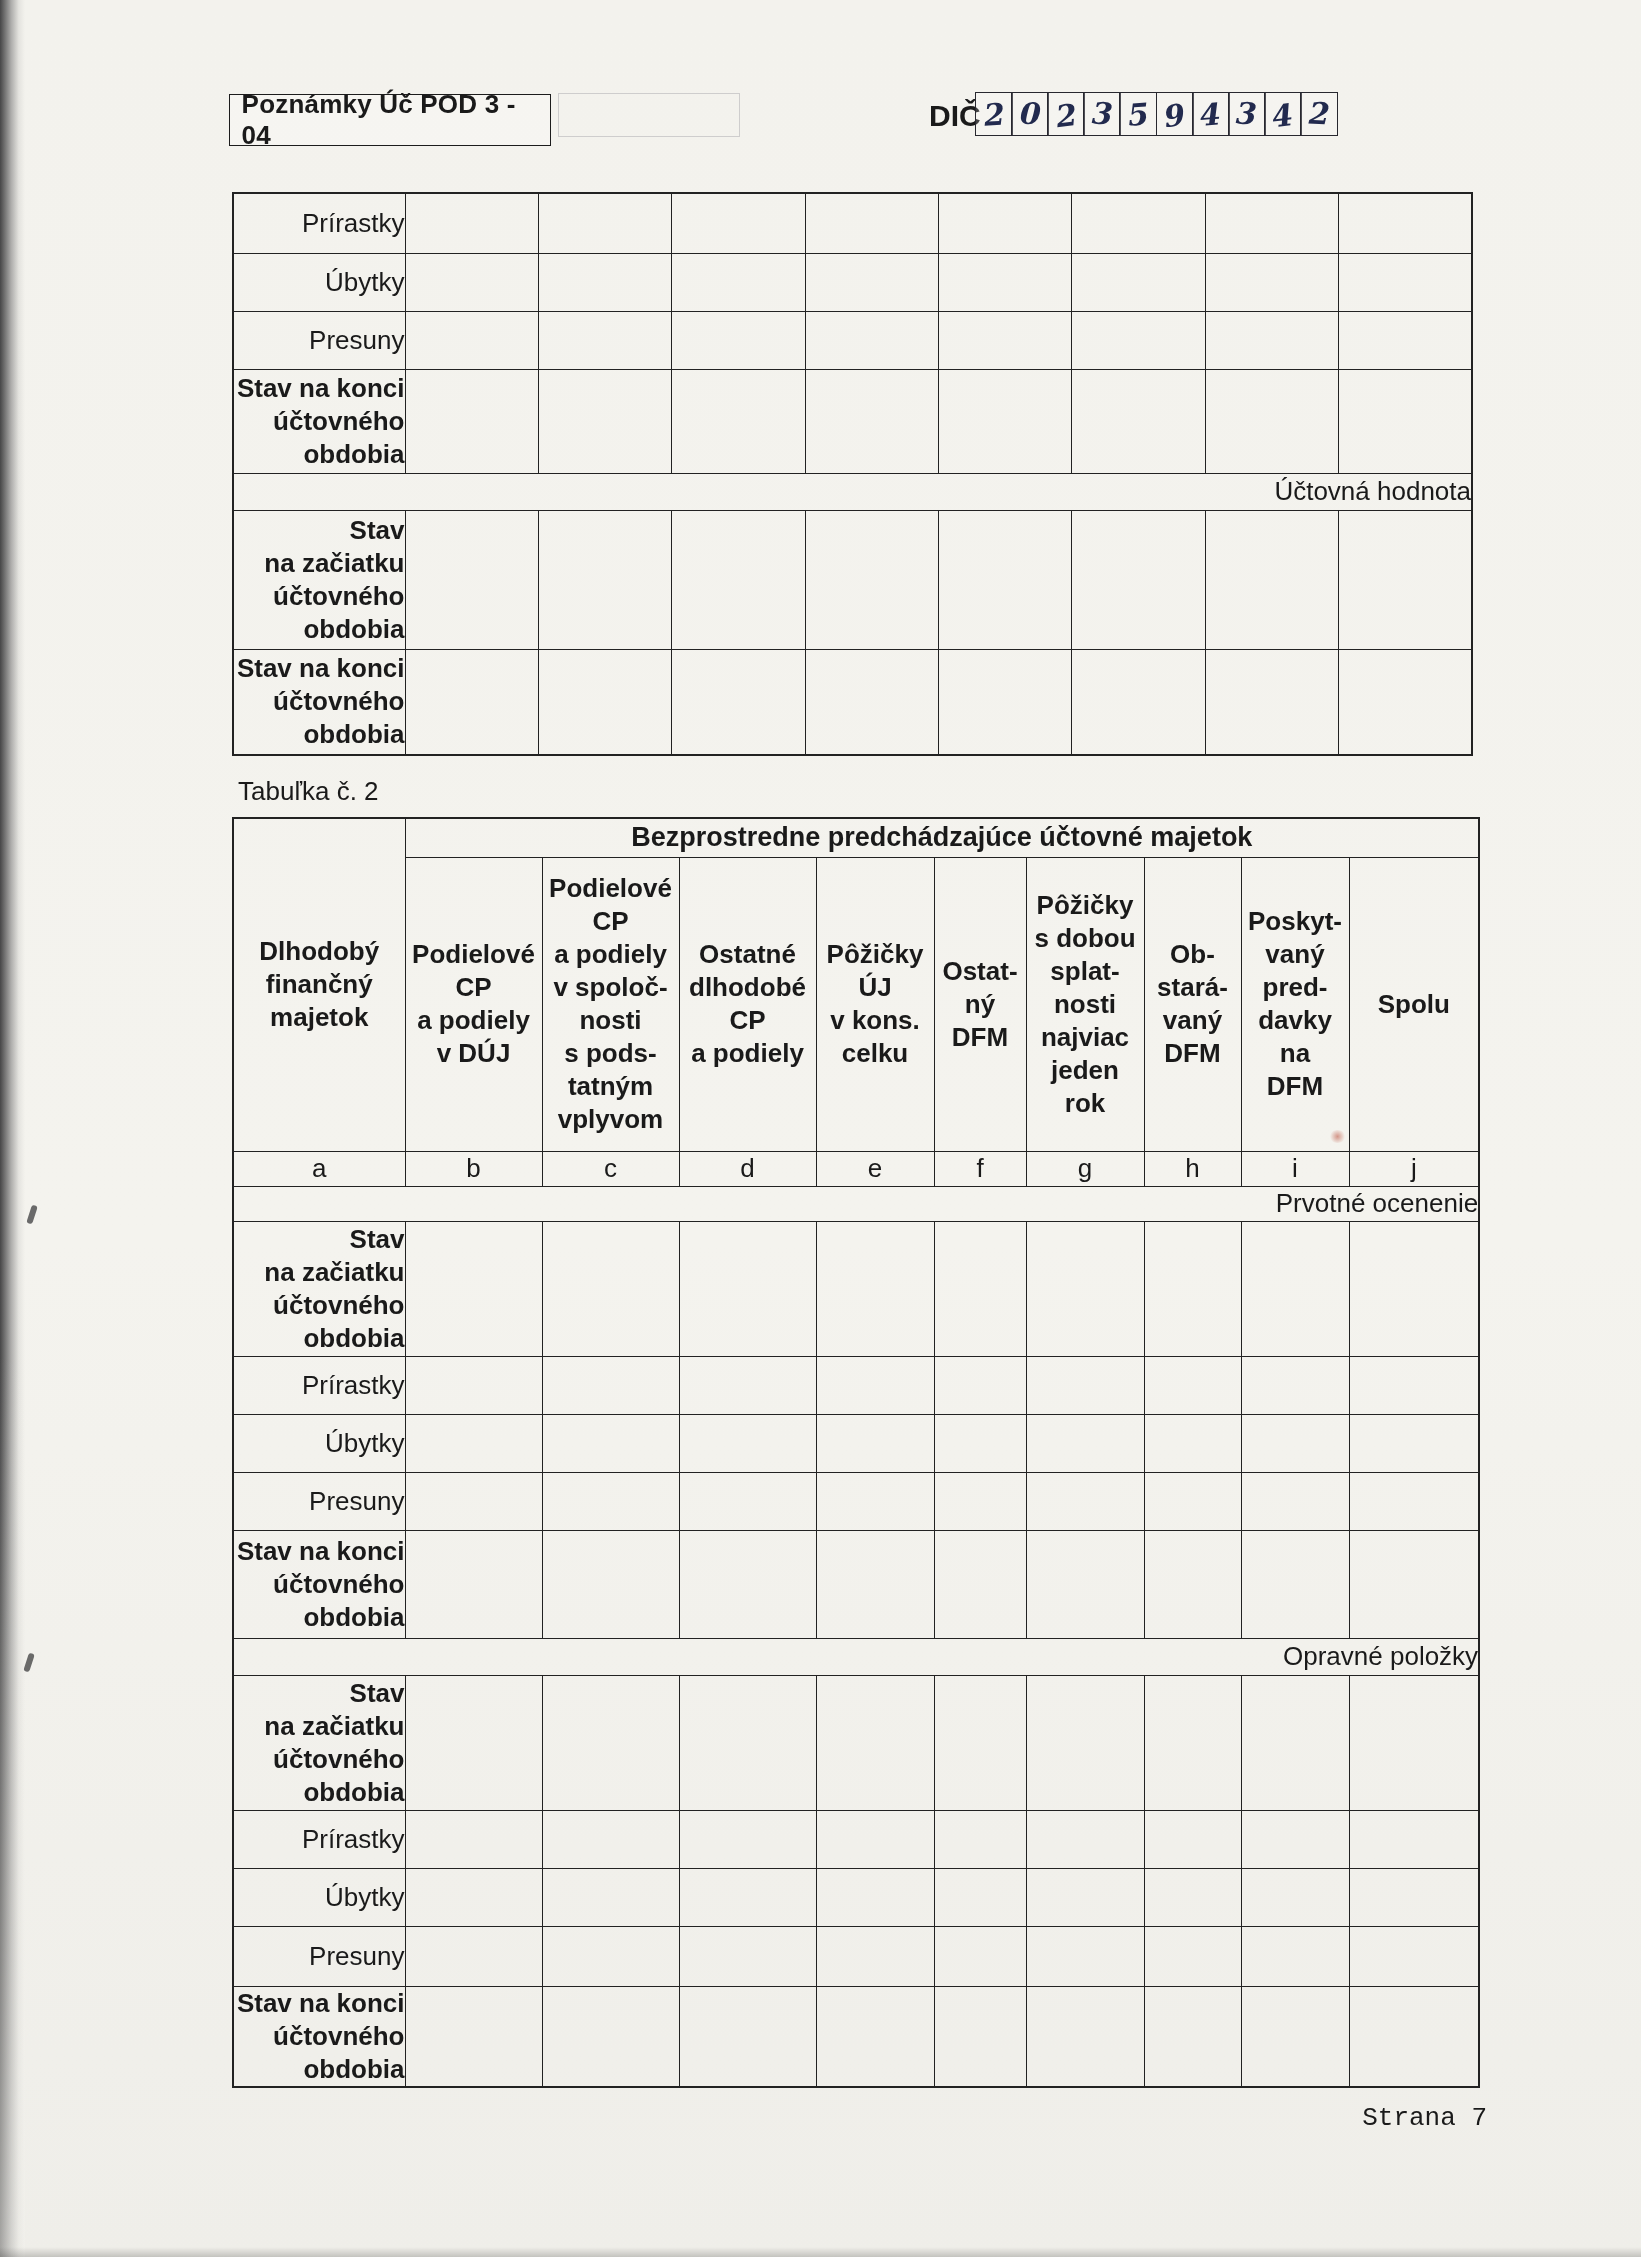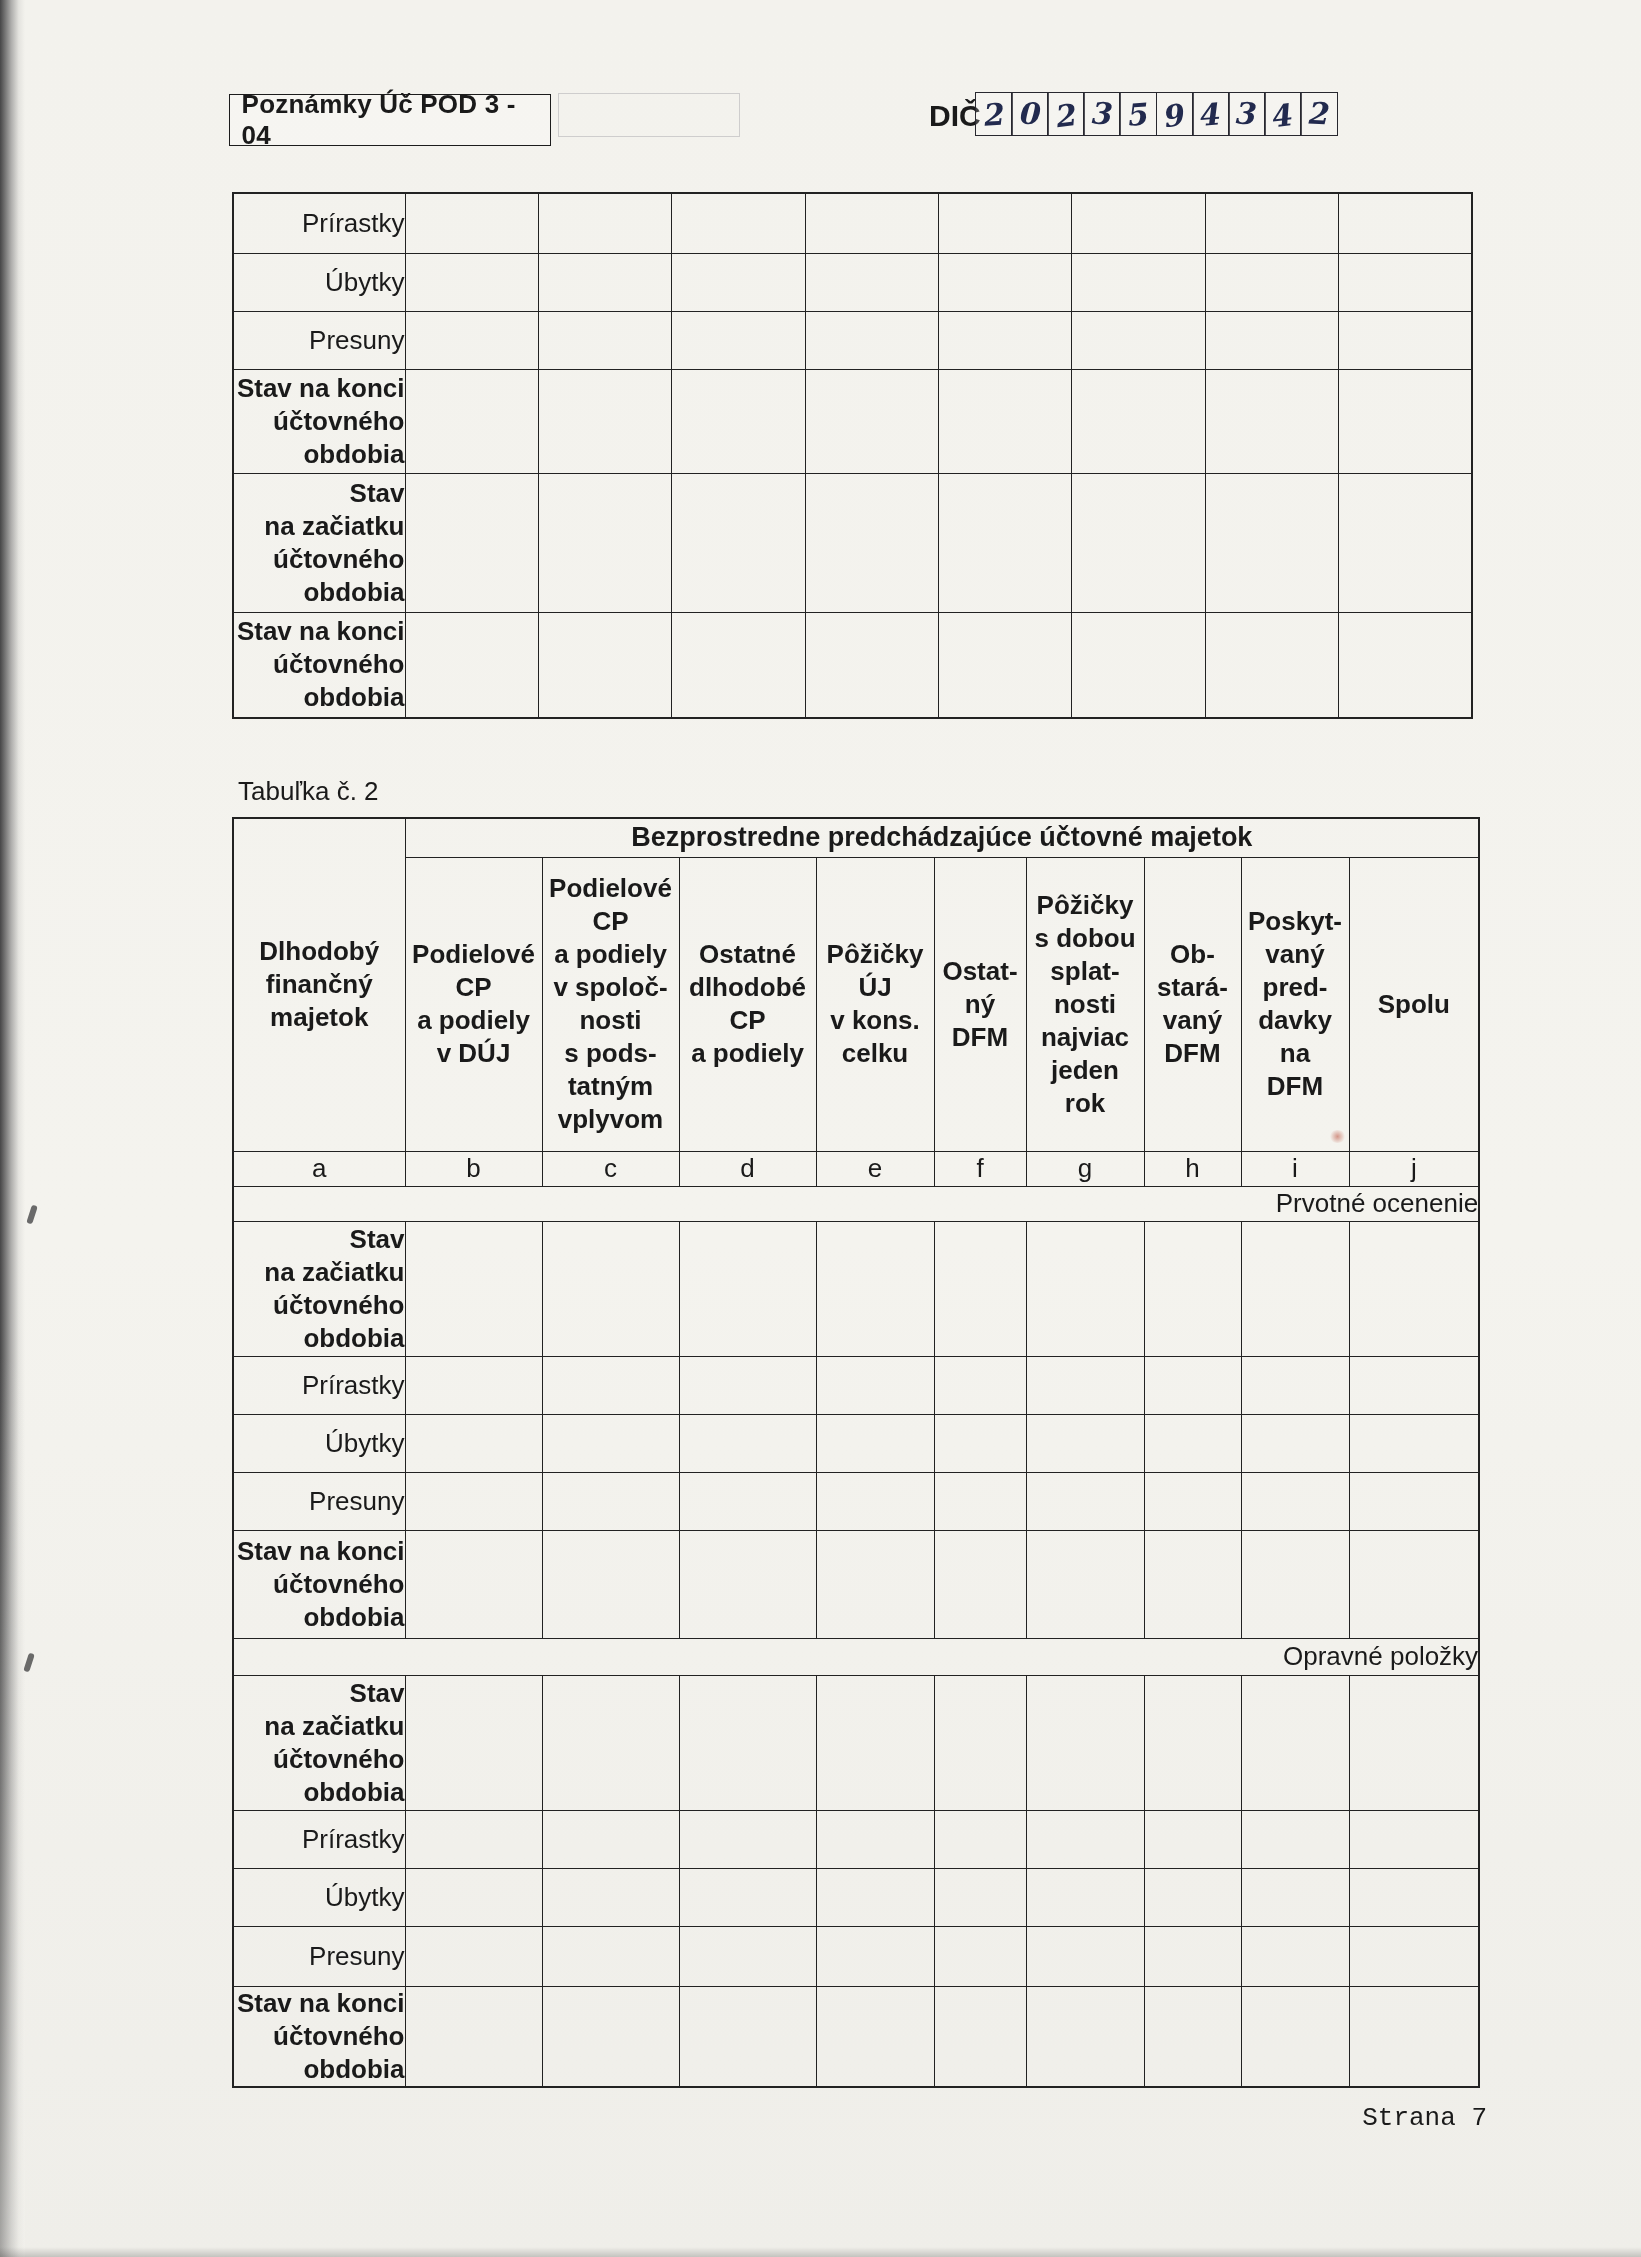--- a/index.html
+++ b/index.html
@@ -186,20 +186,23 @@
 obdobia</td>
       <td class="cell"></td>
           <td class="cell"></td>
           <td class="cell"></td>
           <td class="cell"></td>
           <td class="cell"></td>
           <td class="cell"></td>
           <td class="cell"></td>
           <td class="cell"></td>
         </tr>
+      <tr class="h38">
+        <td class="lbl section" colspan="9">Účtovná hodnota</td>
+      </tr>
       <tr class="h144">
         <td class="lbl bold">Stav
 na začiatku
 účtovného
 obdobia</td>
       <td class="cell"></td>
           <td class="cell"></td>
           <td class="cell"></td>
           <td class="cell"></td>
           <td class="cell"></td>

